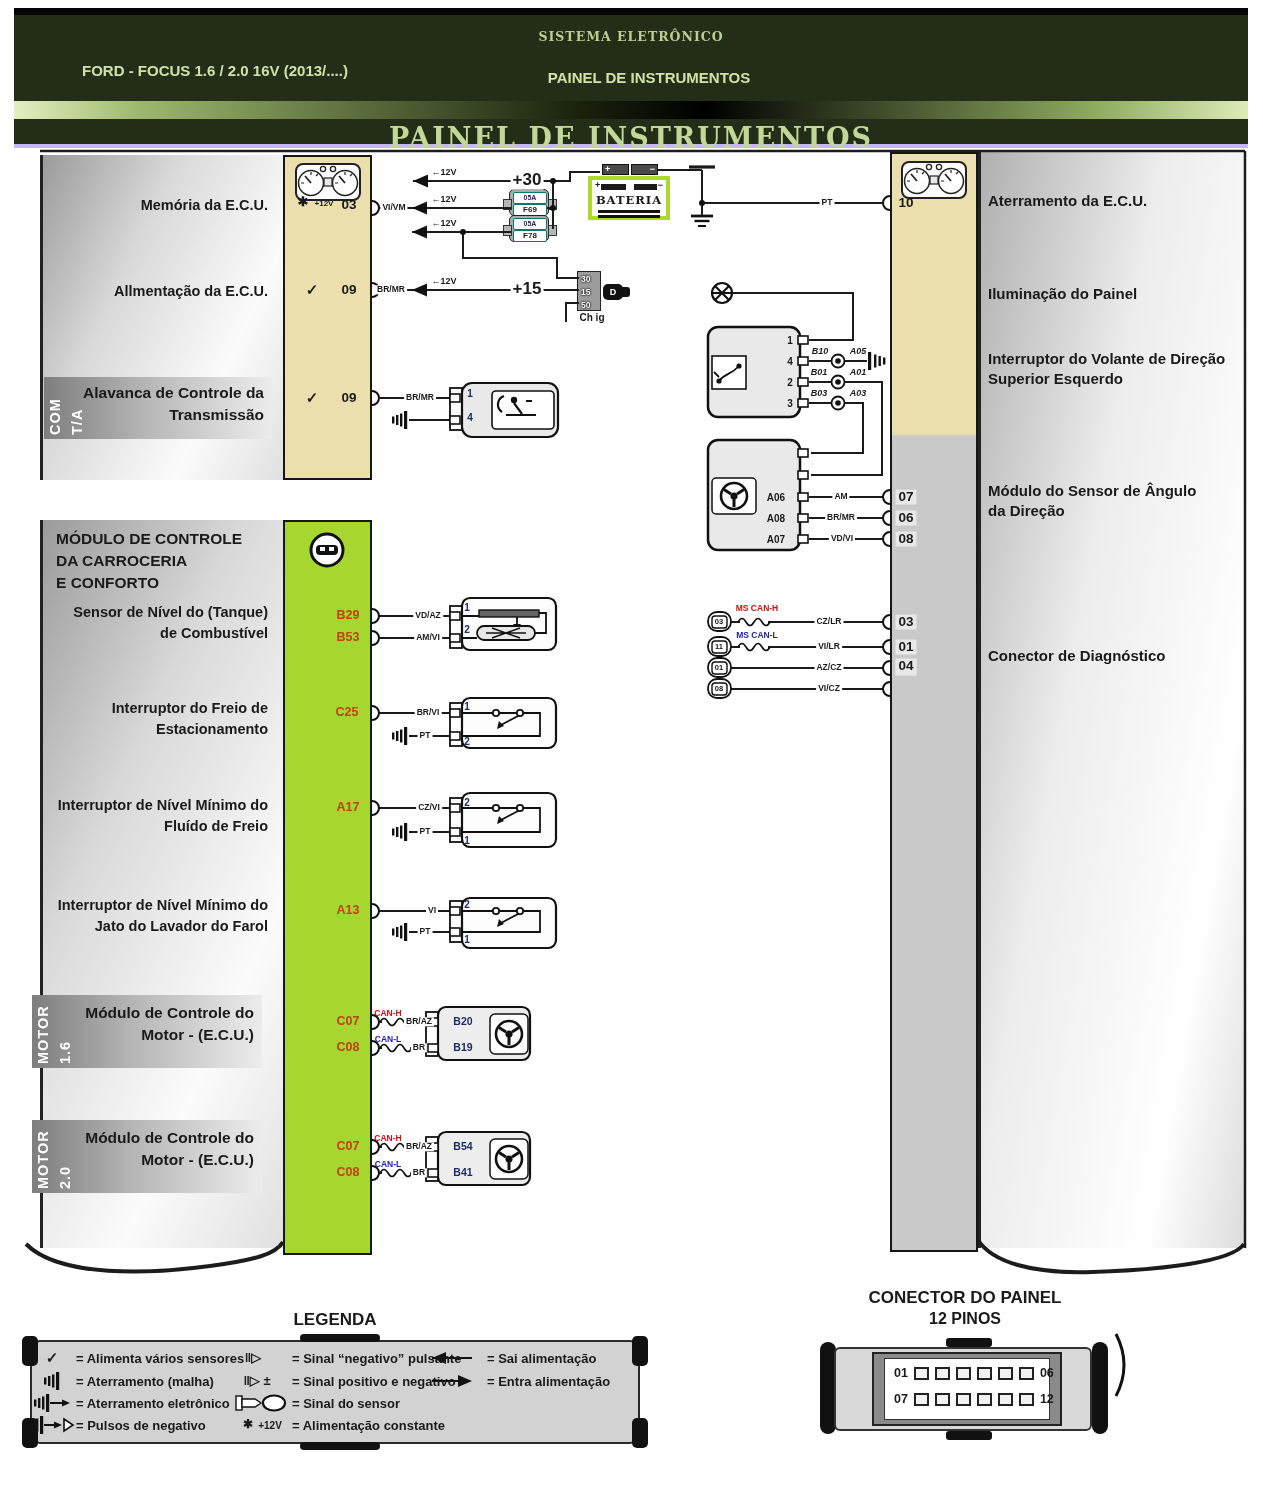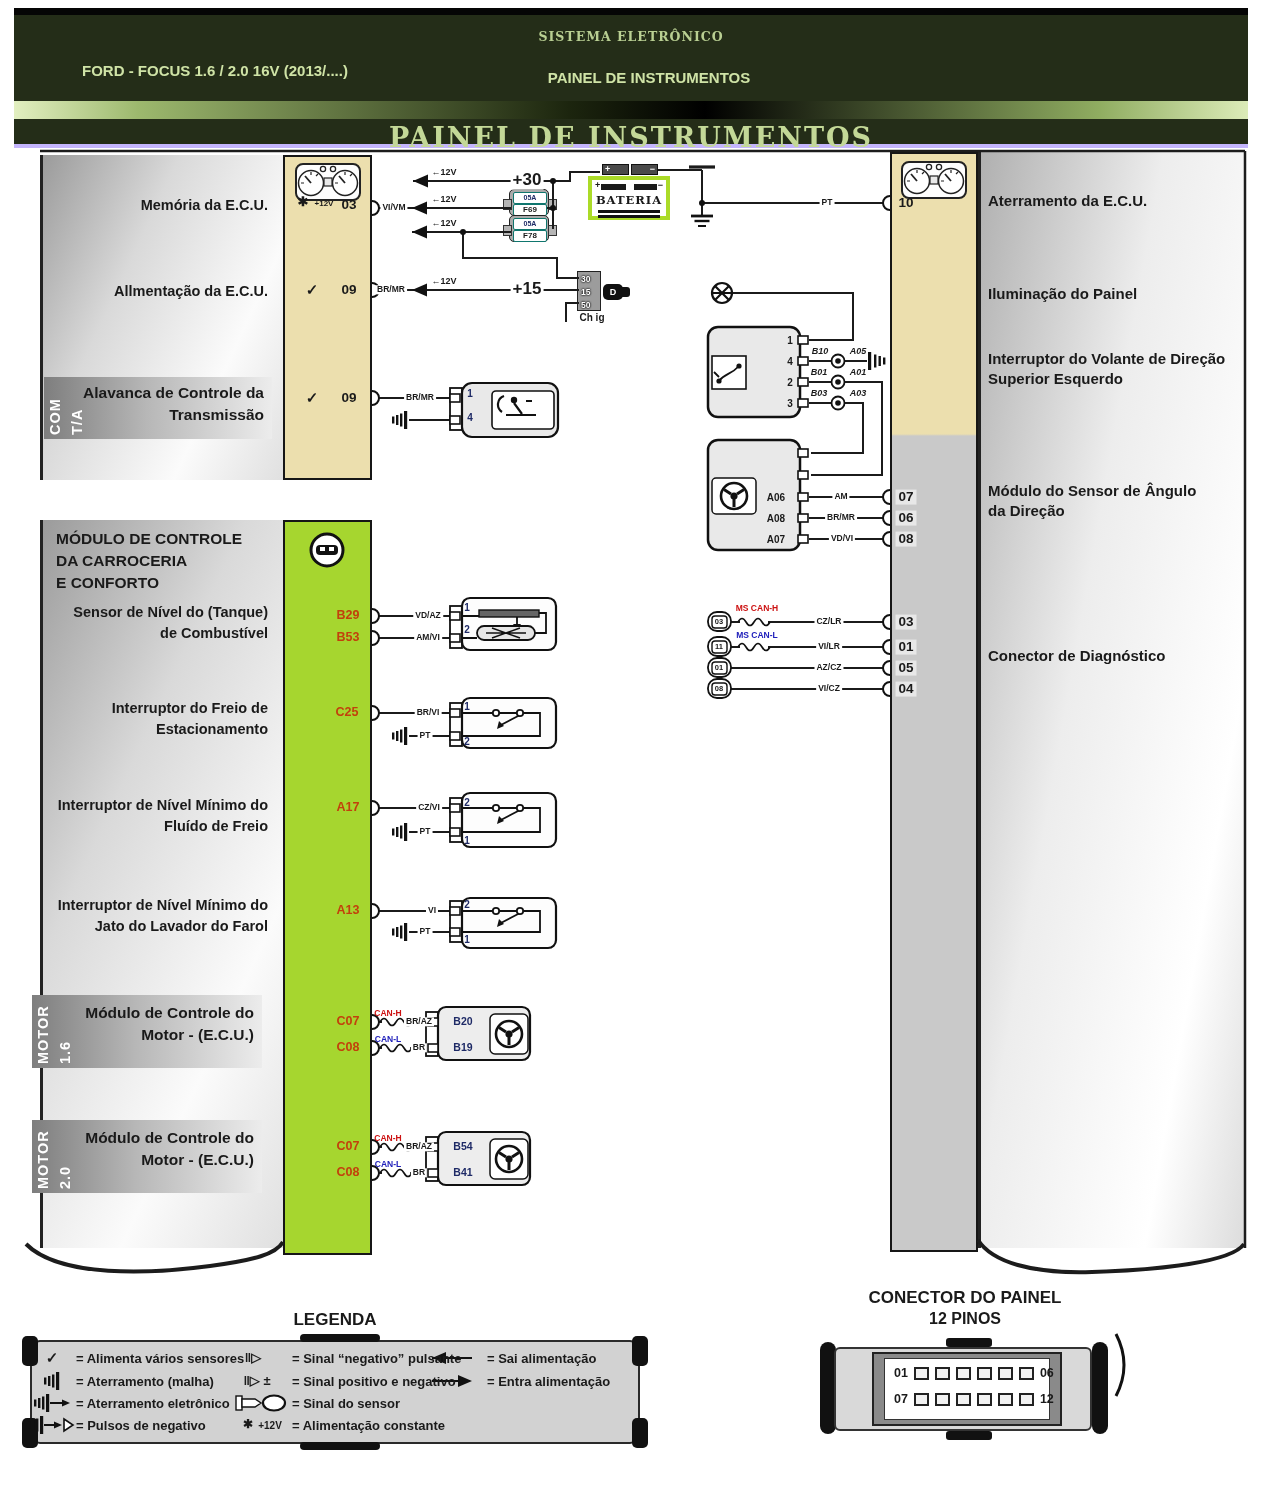--- a/index.html
+++ b/index.html
@@ -511,21 +511,21 @@
   <span class="c txt wl" style="left:841px;top:518px;">BR/MR</span>
   <span class="c txt wl" style="left:842px;top:539px;">VD/VI</span>
 
   <span class="c txt pinR" style="left:906px;top:203px;background:transparent;">10</span>
   <span class="c txt pinR" style="left:906px;top:497px;">07</span>
   <span class="c txt pinR" style="left:906px;top:518px;">06</span>
   <span class="c txt pinR" style="left:906px;top:539px;">08</span>
   <span class="c txt pinR" style="left:906px;top:622px;">03</span>
   <span class="c txt pinR" style="left:906px;top:647px;">01</span>
   <span class="c txt pinR" style="left:906px;top:668px;">05</span>
-  <span class="c txt pinR" style="left:906px;top:689px;">04</span>
+  <span class="c txt pinR" style="left:906px;top:666px;">04</span>
 
   <span class="c txt n7" style="left:719px;top:622px;">03</span>
   <span class="c txt n7" style="left:719px;top:647px;">11</span>
   <span class="c txt n7" style="left:719px;top:668px;">01</span>
   <span class="c txt n7" style="left:719px;top:689px;">08</span>
   <span class="c txt red" style="left:757px;top:609px;font-size:8.5px;">MS CAN-H</span>
   <span class="c txt blue" style="left:757px;top:636px;font-size:8.5px;">MS CAN-L</span>
   <span class="c txt wl" style="left:829px;top:622px;">CZ/LR</span>
   <span class="c txt wl" style="left:829px;top:647px;">VI/LR</span>
   <span class="c txt wl" style="left:829px;top:668px;">AZ/CZ</span>

